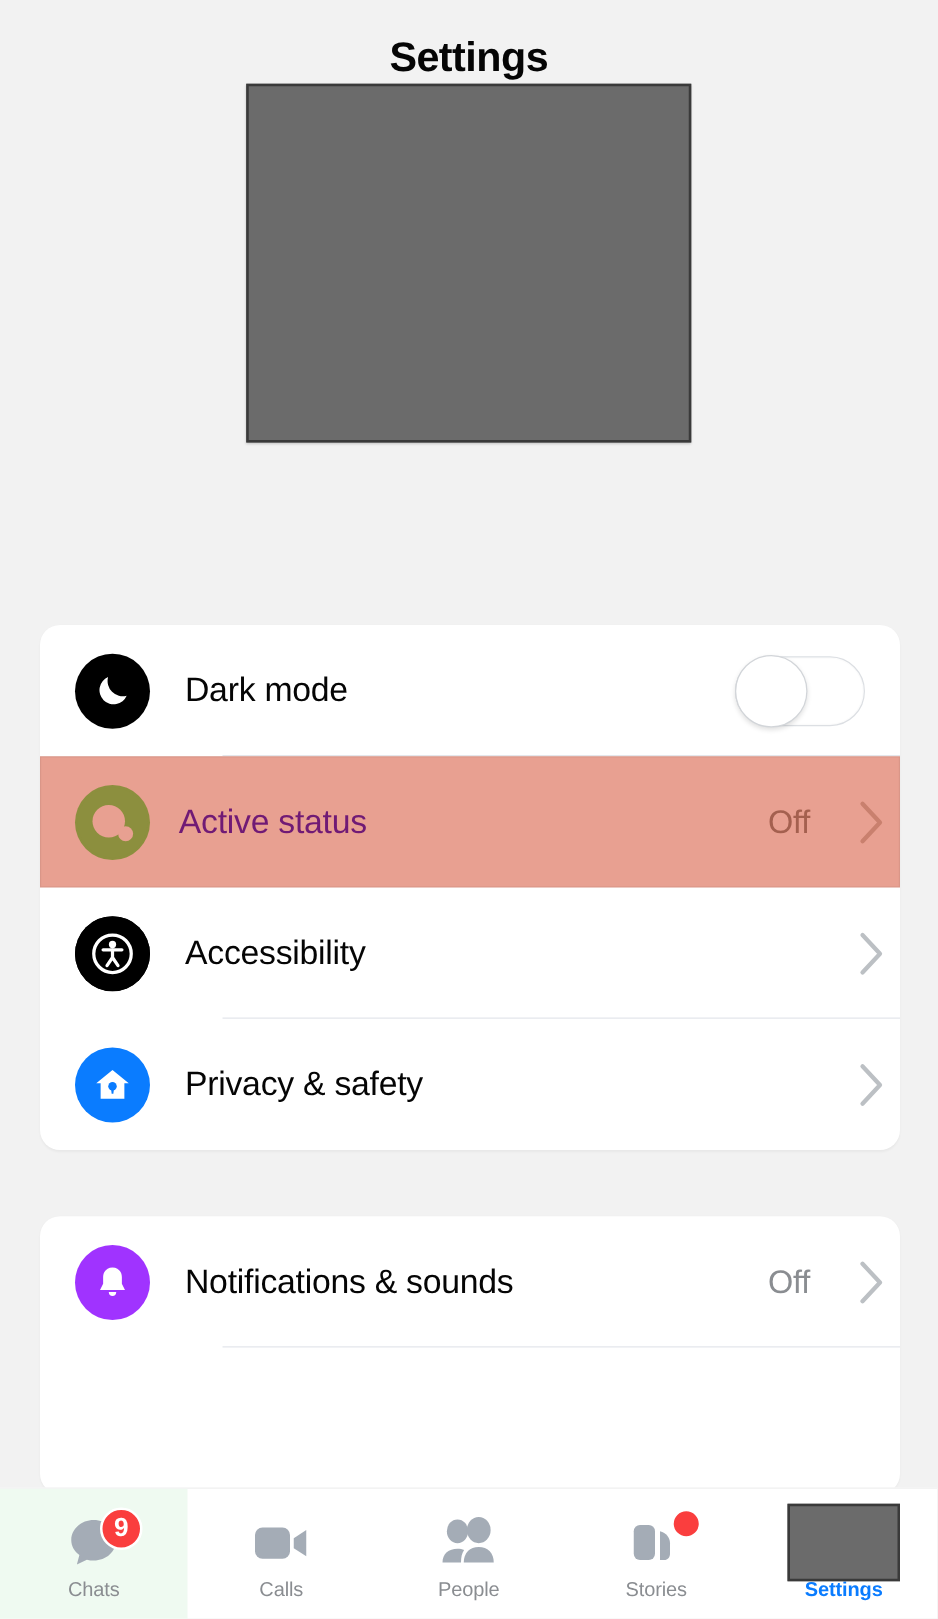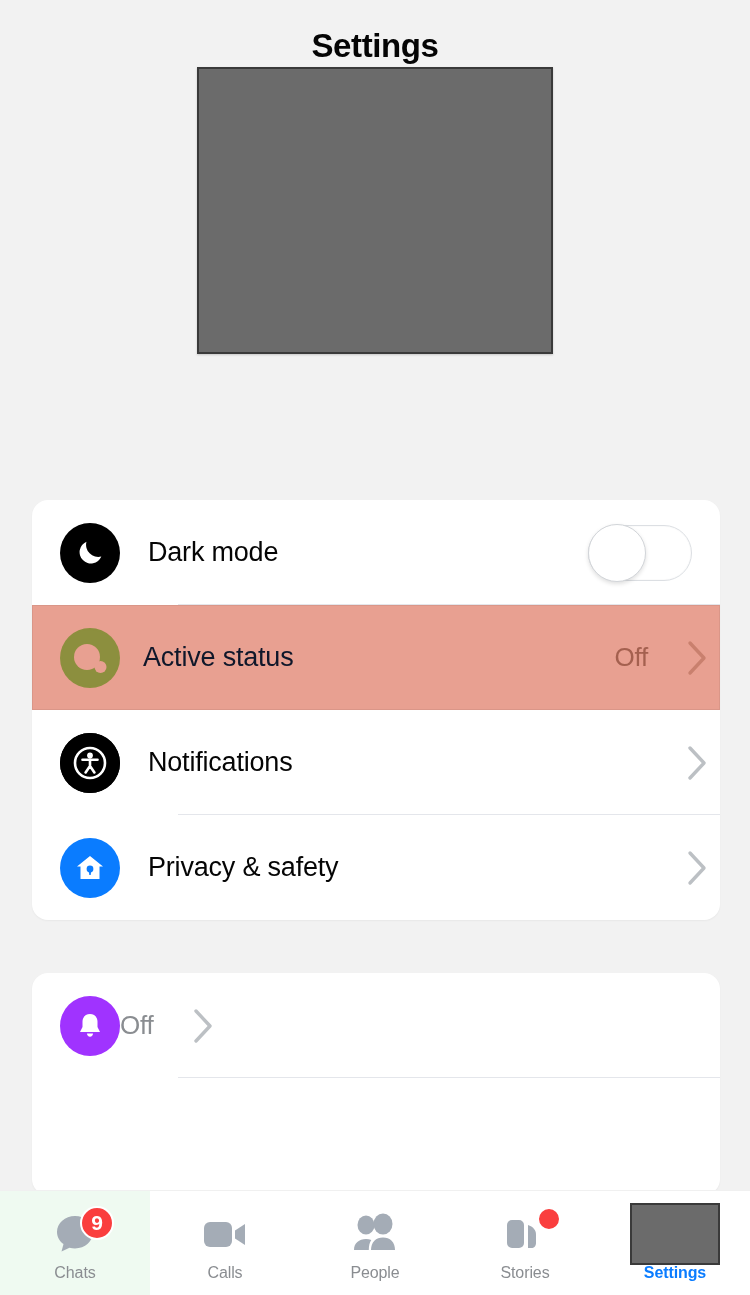--- a/index.html
+++ b/index.html
@@ -86,21 +86,21 @@
   .row-icon svg { display: block; }
 
   .row-label {
     flex: 1;
     font-size: 27px;
     color: #050505;
     margin-left: 28px;
     letter-spacing: -0.2px;
     white-space: nowrap;
   }
-  .row.highlighted .row-label { color: #0f172a; margin-left: 23px; }
+  .row.highlighted .row-label { color: #701a75; margin-left: 23px; }
 
   .row-value {
     font-size: 26px;
     color: #8a8d91;
     margin-right: 28px;
     letter-spacing: -0.2px;
   }
   .row.highlighted .row-value { color: #a4604f; }
 
   .chevron {
@@ -253,21 +253,21 @@
   <div class="row">
     <div class="row-icon" style="background:#000000;">
       <svg width="60" height="60" viewBox="0 0 60 60" aria-hidden="true">
         <circle cx="30" cy="30" r="30" fill="#000000"></circle>
         <circle cx="30" cy="30" r="15" fill="none" stroke="#ffffff" stroke-width="2.6"></circle>
         <circle cx="30" cy="22.5" r="2.9" fill="#ffffff"></circle>
         <path d="M22.5 26.8 H37.5" stroke="#ffffff" stroke-width="2.6" stroke-linecap="round"></path>
         <path d="M30 26.8 V33 M30 33 L25.6 39.5 M30 33 L34.4 39.5" stroke="#ffffff" stroke-width="2.6" stroke-linecap="round" fill="none"></path>
       </svg>
     </div>
-    <div class="row-label">Notifications</div>
+    <div class="row-label">Accessibility</div>
     <div class="chevron">
       <svg width="22" height="36" viewBox="0 0 22 36" aria-hidden="true">
         <path d="M3 3 L17 18 L3 33" fill="none" stroke="currentColor" stroke-width="3.4" stroke-linecap="round" stroke-linejoin="round"></path>
       </svg>
     </div>
     <div class="row-divider"></div>
   </div>
 
   <div class="row">
     <div class="row-icon" style="background:#0a7cff;">
@@ -288,20 +288,21 @@
 
 <div class="card" id="card-second">
 
   <div class="row">
     <div class="row-icon" style="background:#a033ff;">
       <svg width="32" height="32" viewBox="0 0 32 32" aria-hidden="true">
         <path d="M16 4 C11.6 4 8.5 7.2 8.5 11.6 V17 L6 22 H26 L23.5 17 V11.6 C23.5 7.2 20.4 4 16 4 Z" fill="#ffffff"></path>
         <path d="M13 23.5 C13 25.4 14.3 26.8 16 26.8 C17.7 26.8 19 25.4 19 23.5 Z" fill="#ffffff"></path>
       </svg>
     </div>
+    <div class="row-label">Notifications &amp; sounds</div>
     <div class="row-value">Off</div>
     <div class="chevron">
       <svg width="22" height="36" viewBox="0 0 22 36" aria-hidden="true">
         <path d="M3 3 L17 18 L3 33" fill="none" stroke="currentColor" stroke-width="3.4" stroke-linecap="round" stroke-linejoin="round"></path>
       </svg>
     </div>
     <div class="row-divider"></div>
   </div>
 
 </div>

